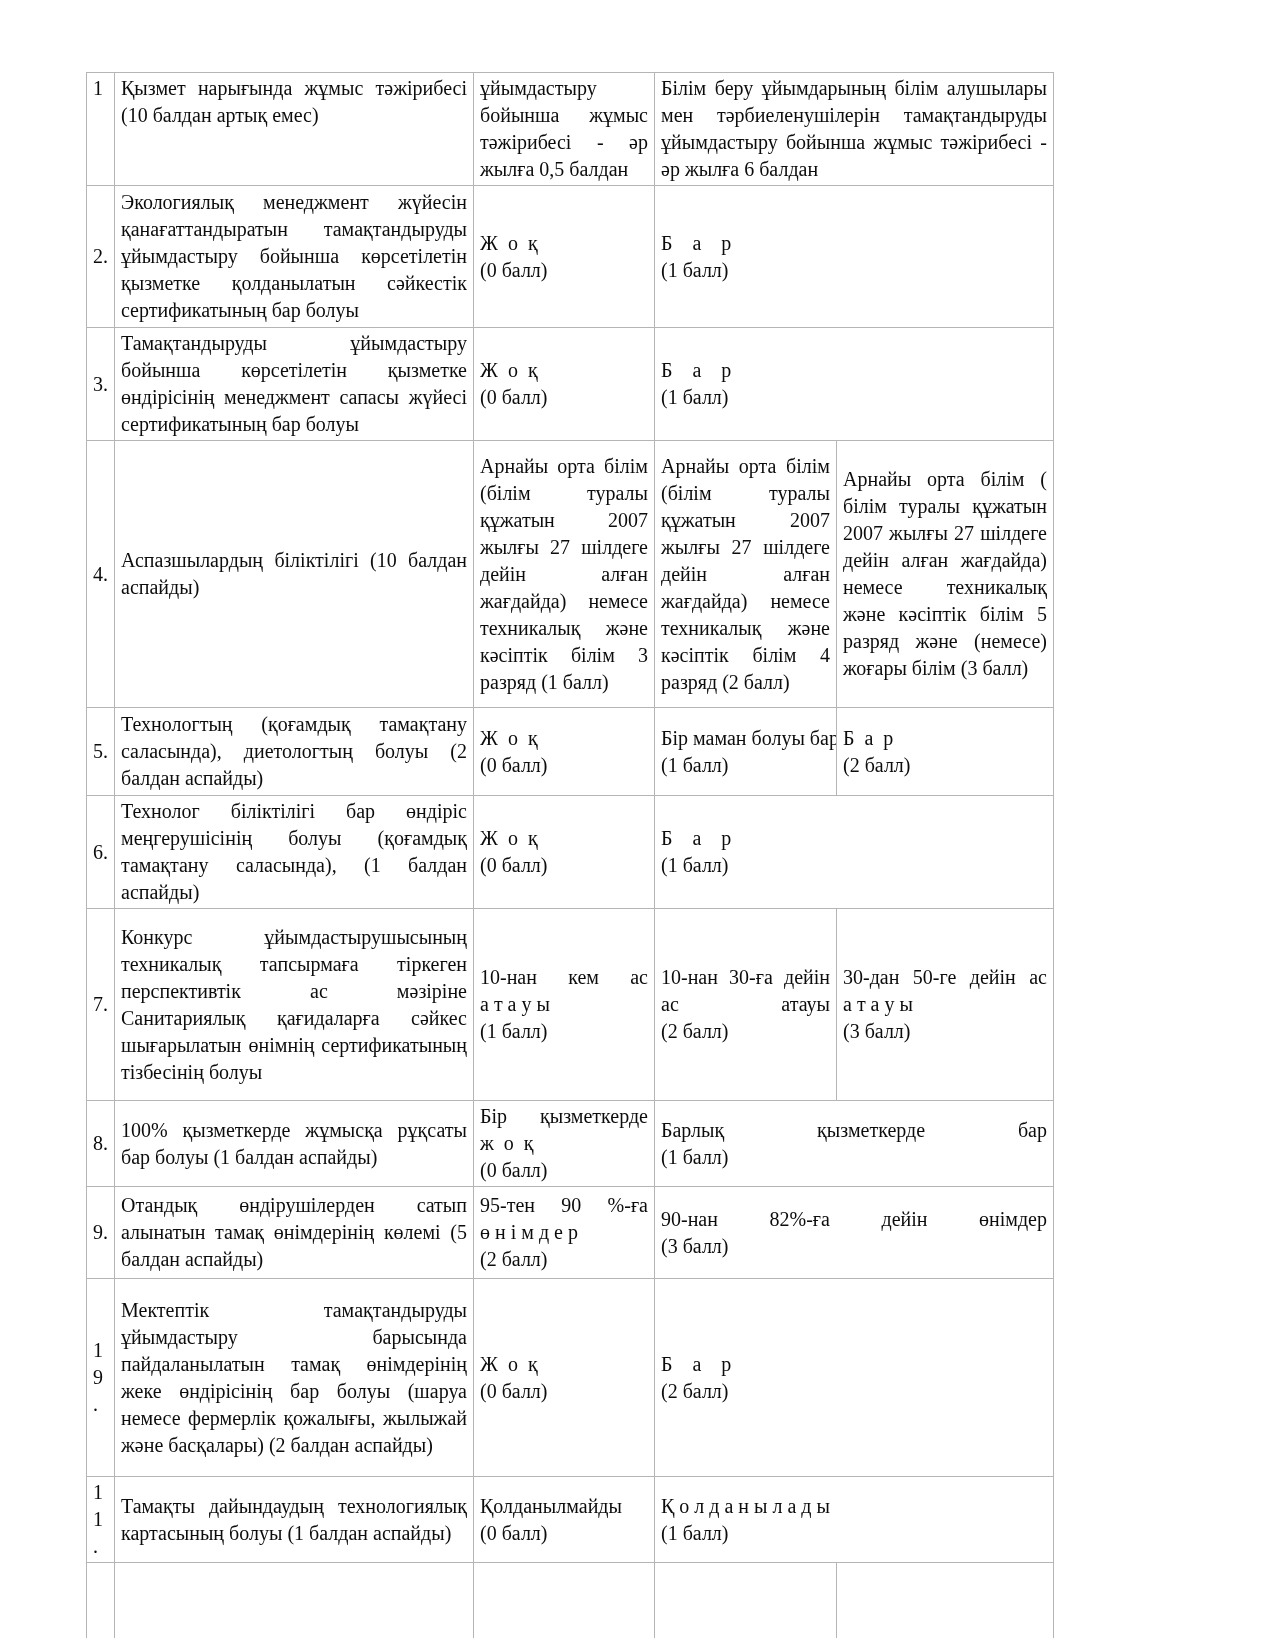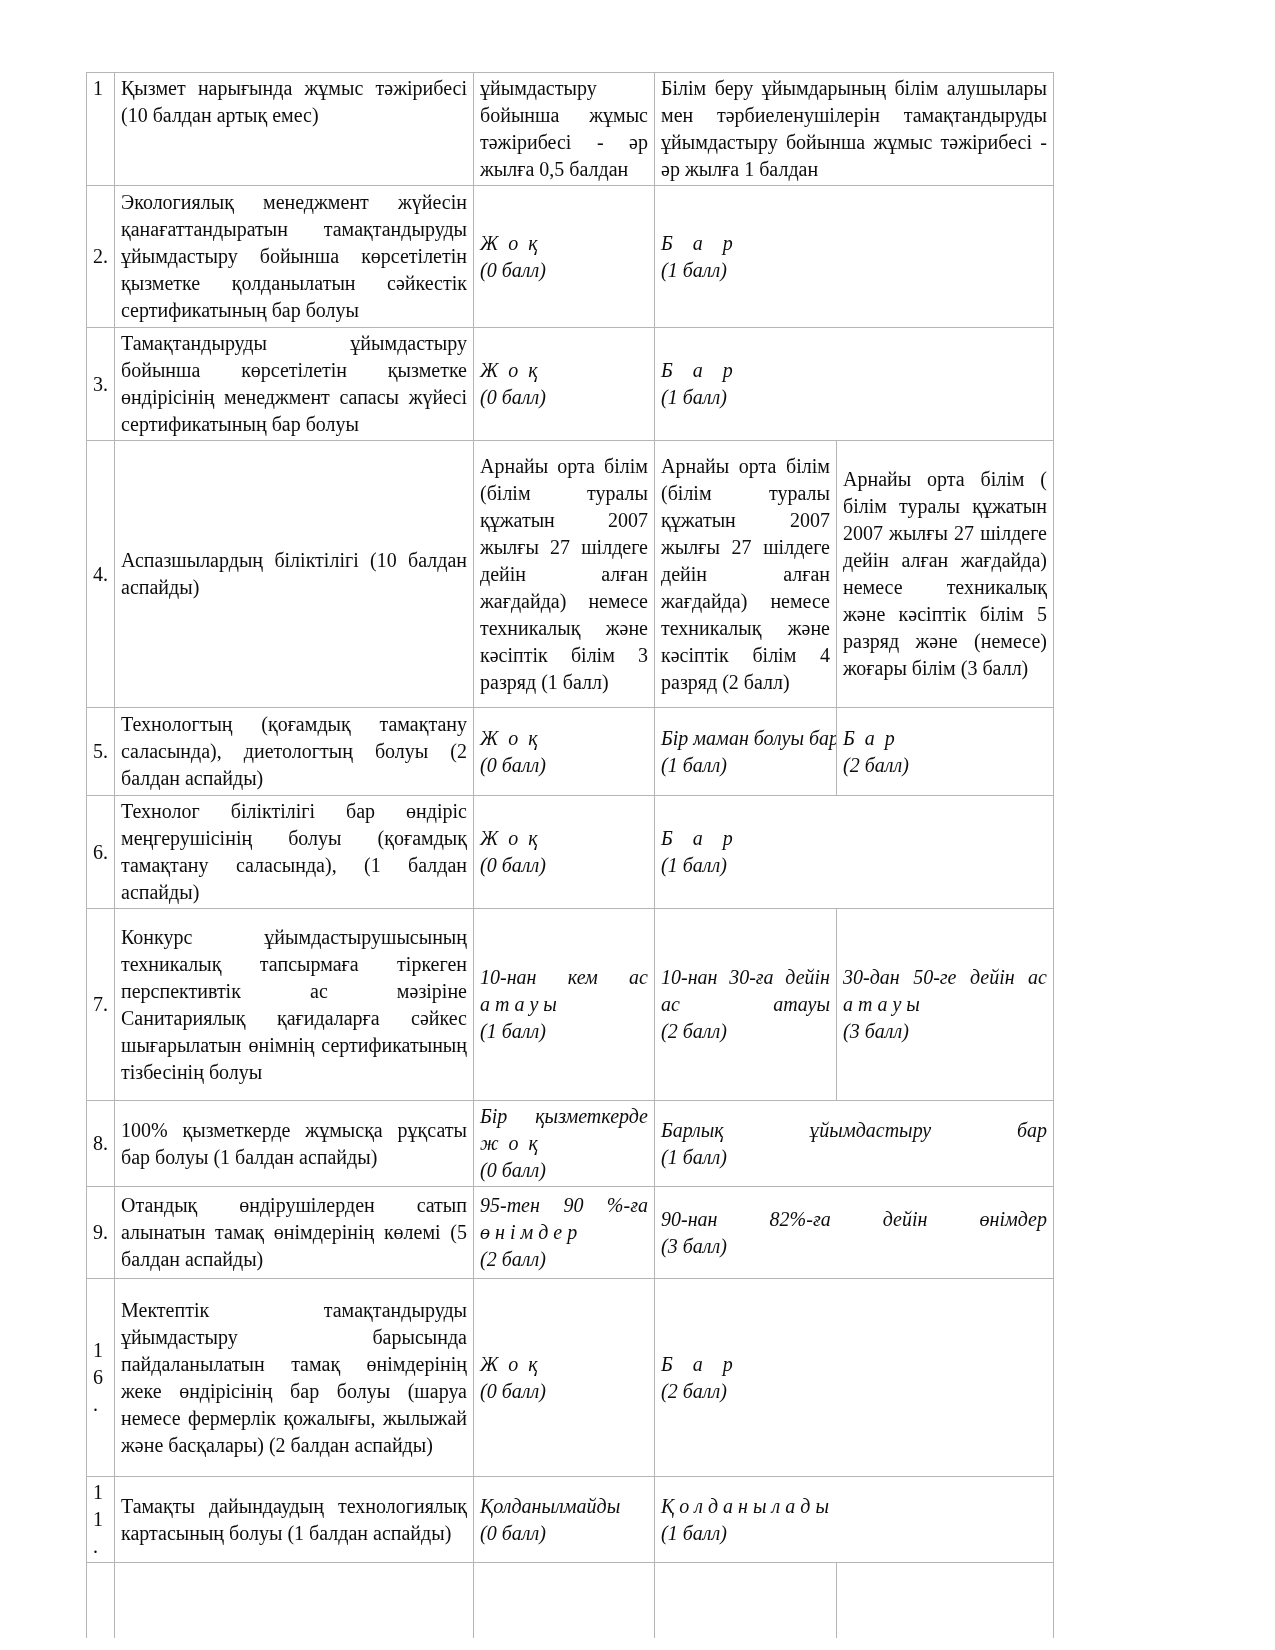--- a/index.html
+++ b/index.html
@@ -25,21 +25,21 @@
     vertical-align: middle;
     font-size: 20px;
     line-height: 27px;
     padding: 2px 6px;
     overflow: hidden;
     word-wrap: break-word;
   }
   td.num { padding: 2px 2px 2px 3px; white-space: pre-line; }
   td.crit { text-align: justify; }
   td.flow { text-align: justify; margin-left: 20px; }
-  td.val .line { white-space: pre; font-style: italic; }
+  td.val .line { white-space: pre; }
   td.val .line.spread {
     white-space: normal;
     text-align: justify;
     text-align-last: justify;
   }
   tr.vtop td { vertical-align: top; }
   tr.cut td { border-bottom: none; }
 </style>
 </head>
 <body>
@@ -51,21 +51,21 @@
       <col style="width:359px">
       <col style="width:181px">
       <col style="width:182px">
       <col style="width:217px">
     </colgroup>
     <tbody>
         <tr class="vtop" style="height: 108px;">
           <td class="num">1</td>
           <td class="crit">Қызмет нарығында жұмыс тәжірибесі (10 балдан артық емес)</td>
           <td class="val flow">ұйымдастыру бойынша жұмыс тәжірибесі - әр жылға 0,5 балдан</td>
-          <td class="val flow" colspan="2">Білім беру ұйымдарының білім алушылары мен тәрбиеленушілерін тамақтандыруды ұйымдастыру бойынша жұмыс тәжірибесі - әр жылға 1 балдан</td>
+          <td class="val flow" colspan="2">Білім беру ұйымдарының білім алушылары мен тәрбиеленушілерін тамақтандыруды ұйымдастыру бойынша жұмыс тәжірибесі - әр жылға 6 балдан</td>
         </tr>
         <tr style="height: 142px;">
           <td class="num">2.</td>
           <td class="crit">Экологиялық менеджмент жүйесін қанағаттандыратын тамақтандыруды ұйымдастыру бойынша көрсетілетін қызметке қолданылатын сәйкестік сертификатының бар болуы</td>
           <td class="val">
             <div class="line">Ж  о  қ</div>
             <div class="line">(0 балл)</div>
           </td>
           <td class="val" colspan="2">
             <div class="line">Б    а    р</div>
@@ -140,39 +140,39 @@
         </tr>
         <tr style="height: 86px;">
           <td class="num">8.</td>
           <td class="crit">100% қызметкерде жұмысқа рұқсаты бар болуы (1 балдан аспайды)</td>
           <td class="val">
             <div class="line spread">Бір қызметкерде</div>
             <div class="line">ж  о  қ</div>
             <div class="line">(0 балл)</div>
           </td>
           <td class="val" colspan="2">
-            <div class="line spread">Барлық ұйымдастыру бар</div>
+            <div class="line spread">Барлық қызметкерде бар</div>
             <div class="line">(1 балл)</div>
           </td>
         </tr>
         <tr style="height: 92px;">
           <td class="num">9.</td>
           <td class="crit">Отандық өндірушілерден сатып алынатын тамақ өнімдерінің көлемі (5 балдан аспайды)</td>
           <td class="val">
             <div class="line spread">95-тен 90 %-ға</div>
             <div class="line">ө н і м д е р</div>
             <div class="line">(2 балл)</div>
           </td>
           <td class="val" colspan="2">
             <div class="line spread">90-нан 82%-ға дейін өнімдер</div>
             <div class="line">(3 балл)</div>
           </td>
         </tr>
         <tr style="height: 198px;">
-          <td class="num">16
+          <td class="num">19
 .</td>
           <td class="crit">Мектептік тамақтандыруды ұйымдастыру барысында пайдаланылатын тамақ өнімдерінің жеке өндірісінің бар болуы (шаруа немесе фермерлік қожалығы, жылыжай және басқалары) (2 балдан аспайды)</td>
           <td class="val">
             <div class="line">Ж  о  қ</div>
             <div class="line">(0 балл)</div>
           </td>
           <td class="val" colspan="2">
             <div class="line">Б    а    р</div>
             <div class="line">(2 балл)</div>
           </td>

